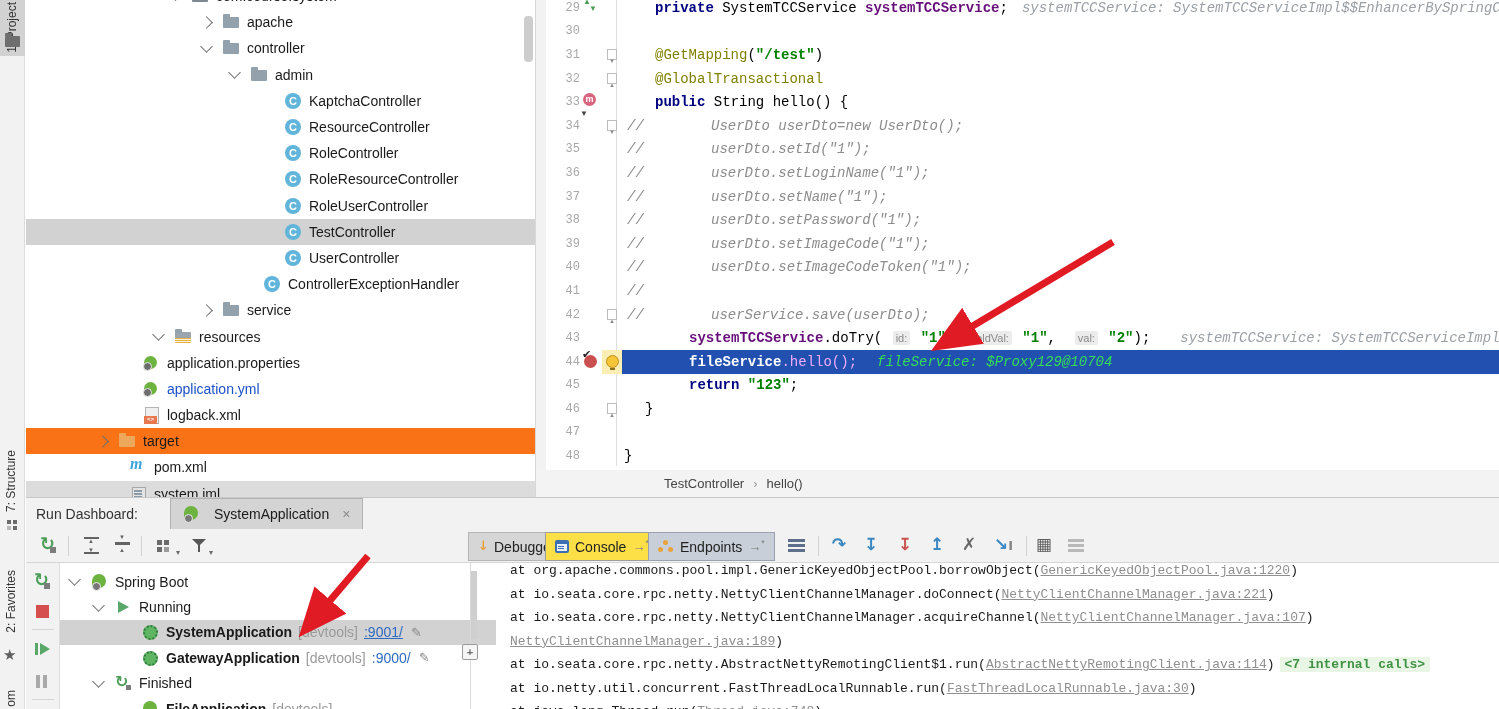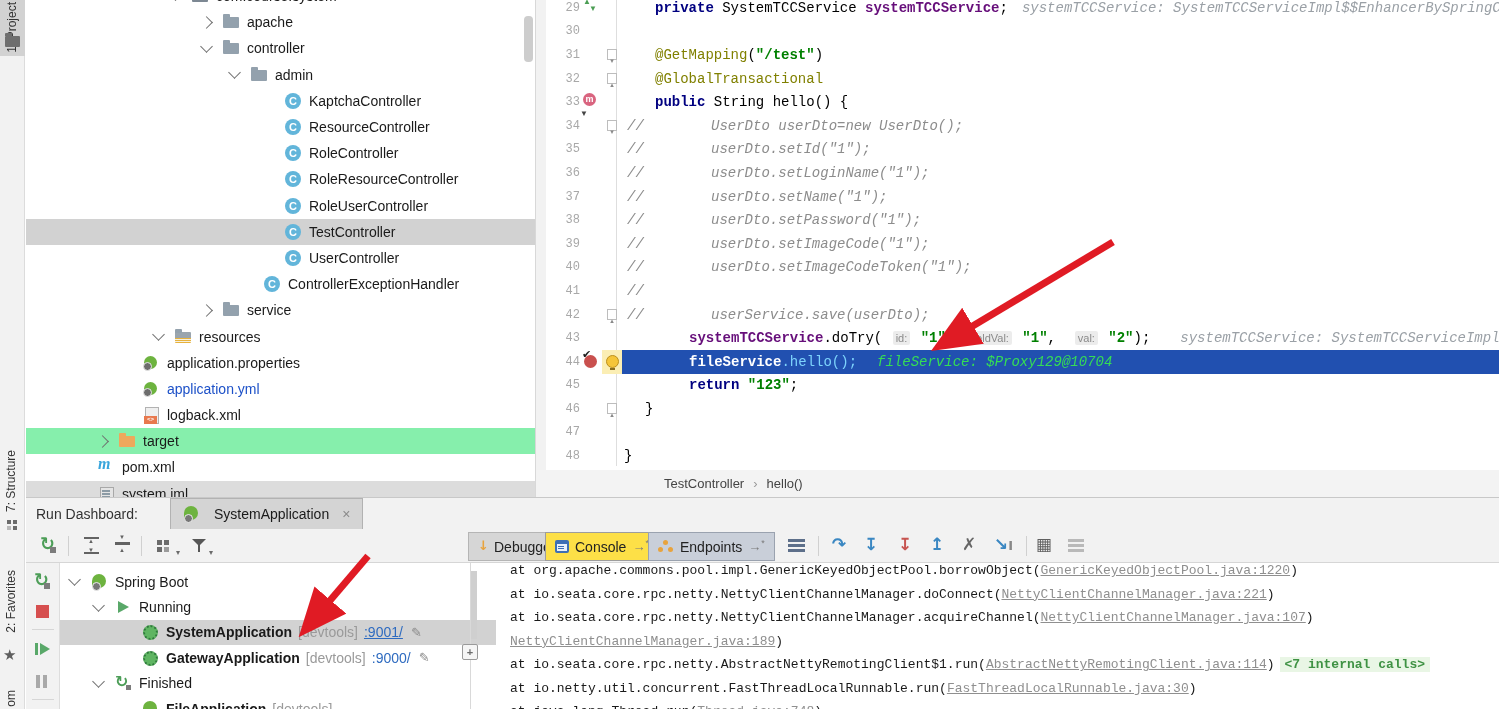--- a/index.html
+++ b/index.html
@@ -15,28 +15,28 @@
   .stripe-structure{position:absolute;left:4px;top:450px;height:76px;overflow:hidden;}
   .ico-structure{position:absolute;left:7px;top:520px;width:4px;height:4px;background:#6b6b6b;box-shadow:6px 0 0 #6b6b6b,0 6px 0 #b9b9b9,6px 6px 0 #6b6b6b;}
   .stripe-fav{position:absolute;left:4px;top:570px;height:78px;overflow:hidden;}
   .ico-star{position:absolute;left:3px;top:646px;font-size:15px;color:#5f5f5f;}
   .stripe-partial{position:absolute;left:4px;top:690px;height:19px;overflow:hidden;}
   
   .ppanel{position:absolute;left:26px;top:0;width:510px;height:497px;background:#fff;overflow:hidden;border-right:1px solid #d8d8d8;box-sizing:border-box;}
   .ptree{margin-top:-17px;}
   .prow{display:flex;align-items:center;height:26.2px;font-size:14px;white-space:nowrap;}
   .prow[data-variant~="selected"]{background:#d2d2d2;}
-  .prow[data-variant~="row-yellow"]{background:#86efac;}
+  .prow[data-variant~="row-yellow"]{background:#f97316;}
   .prow[data-variant~="row-gray"]{background:#dcdcdc;}
   .prow[data-variant~="blue-label"] .lbl{color:#1d51c8;}
   .prow[data-lvl="a"]{padding-left:145px;} .prow[data-lvl="b"]{padding-left:176px;}
   .prow[data-lvl="c"]{padding-left:204px;} .prow[data-lvl="d"]{padding-left:259px;}
   .prow[data-lvl="c2"]{padding-left:238px;} .prow[data-lvl="r"]{padding-left:128px;}
   .prow[data-lvl="rf"]{padding-left:117px;} .prow[data-lvl="t"]{padding-left:72px;}
-  .prow[data-lvl="t2"]{padding-left:72px;}
+  .prow[data-lvl="t2"]{padding-left:104px;}
   .chev{display:none;width:8px;height:8px;border-right:1.6px solid #6e6e6e;border-bottom:1.6px solid #6e6e6e;margin-right:12px;flex:none;}
   .chev[data-chev="down"]{display:inline-block;transform:rotate(45deg);margin-top:-4px;}
   .chev[data-chev="right"]{display:inline-block;transform:rotate(-45deg);}
   .ico{position:relative;width:17px;height:16px;flex:none;margin-right:7px;}
   .ico[data-icon="folder"]::before,.ico[data-icon="folder-dark"]::before,.ico[data-icon="folder-orange"]::before,.ico[data-icon="folder-res"]::before{
     content:"";position:absolute;left:0;top:3px;width:16px;height:11px;background:#93a1ad;border-radius:1px;}
   .ico[data-icon="folder"]::after,.ico[data-icon="folder-dark"]::after,.ico[data-icon="folder-orange"]::after,.ico[data-icon="folder-res"]::after{
     content:"";position:absolute;left:0;top:0;width:7px;height:4px;background:inherit;background:#93a1ad;border-radius:1px 1px 0 0;}
   .ico[data-icon="folder-dark"]::before,.ico[data-icon="folder-dark"]::after{background:#7d8893;}
   .ico[data-icon="folder-orange"]::before,.ico[data-icon="folder-orange"]::after{background:#eda85c;}
@@ -91,21 +91,21 @@
   [data-c="kw"]{color:#000080;font-weight:bold;}
   [data-c="fld"]{color:#660e7a;font-weight:bold;}
   [data-c="str"]{color:#008000;font-weight:bold;}
   [data-c="ann"]{color:#808000;}
   [data-c="cmt"]{color:#8c8c8c;font-style:italic;}
   [data-c="p"]{color:#000;}
   [data-c~="hint"]{color:#9aa0a6;font-style:italic;}
   [data-c~="ml-xl"]{margin-left:14px;} [data-c~="ml-md"]{margin-left:30px;}
   [data-c="hintg"]{color:#35dd55;font-style:italic;margin-left:20px;}
   [data-c="chip"]{font:11px "Liberation Sans",sans-serif;font-style:normal;background:#ececec;color:#8a8a8a;border-radius:2px;padding:1px 3px;margin:0 2px;}
-  [data-c="wb"]{color:#fff;font-weight:bold;} [data-c="w"]{color:#7dd3fc;}
+  [data-c="wb"]{color:#fff;font-weight:bold;} [data-c="w"]{color:#f0abfc;}
   .breadcrumb{position:absolute;left:0;top:470px;width:100%;height:27px;background:#f3f3f3;display:flex;align-items:center;padding-left:128px;box-sizing:border-box;font-size:13px;color:#444;}
   .bc-sep{margin:0 9px;color:#999;}
   
   .dash{position:absolute;left:26px;top:497px;width:1473px;height:212px;background:#fff;border-top:1px solid #c8c8c8;box-sizing:border-box;overflow:hidden;}
   .dheader{position:absolute;left:0;top:0;width:100%;height:32px;background:#f2f2f2;}
   .dh-label{position:absolute;left:10px;top:8px;font-size:14px;color:#333;}
   .dh-tab{position:absolute;left:144px;top:0;height:31px;background:#d4d4d4;border:1px solid #b2b2b2;border-bottom:none;display:flex;align-items:center;gap:7px;padding:0 12px;font-size:14px;box-sizing:border-box;}
   .dh-close{color:#8a8a8a;font-size:14px;margin-left:6px;}
   .dtoolbar{position:absolute;left:0;top:32px;width:100%;height:33px;background:#f2f2f2;border-bottom:1px solid #d6d6d6;box-sizing:border-box;}
   .tbi{position:absolute;top:7px;width:18px;height:18px;}

